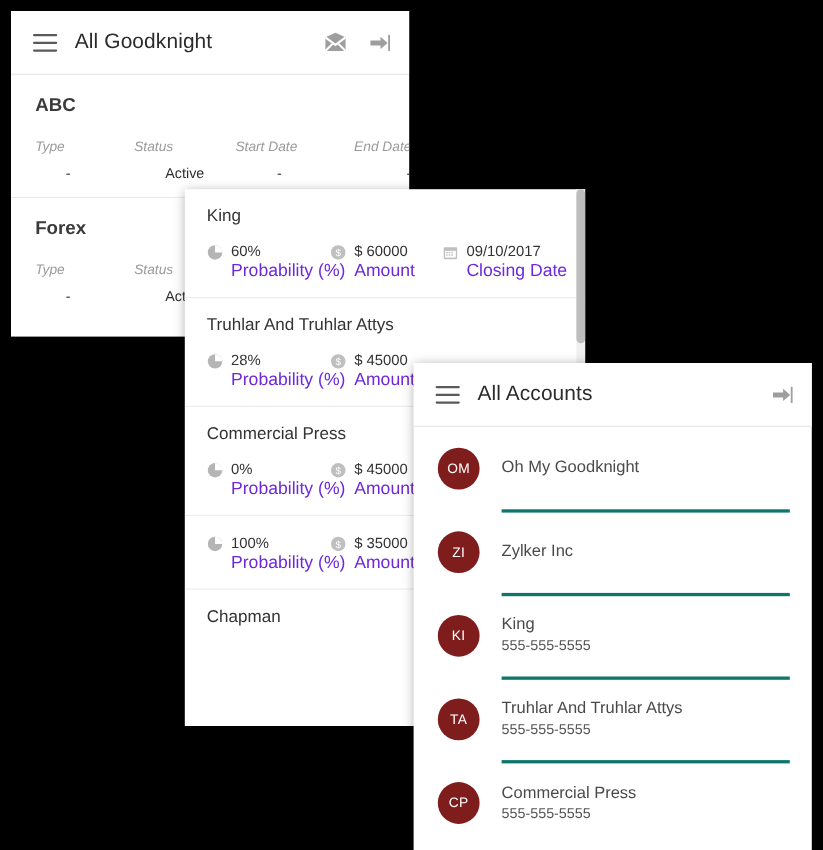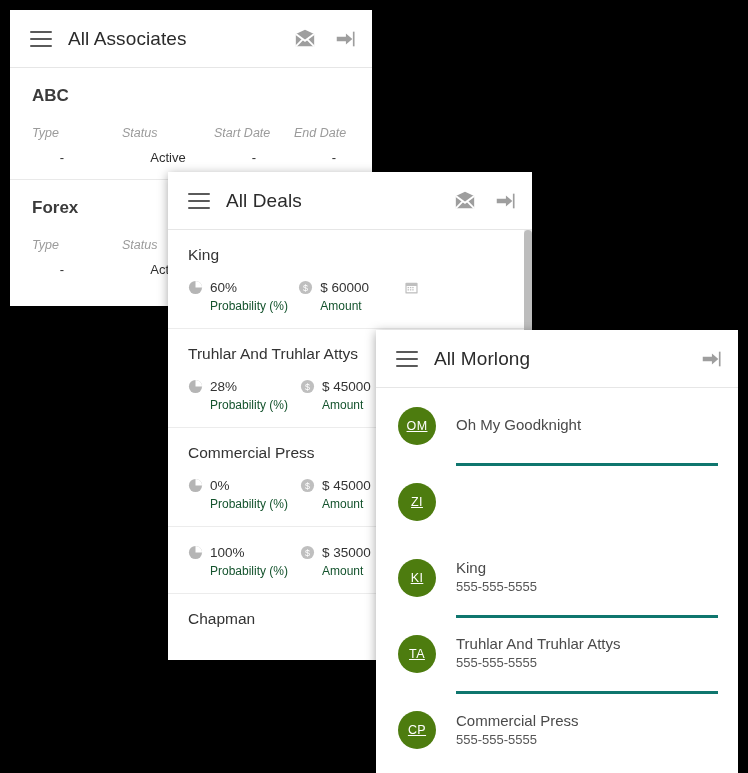--- a/index.html
+++ b/index.html
@@ -99,21 +99,21 @@
     font-size: 13px;
     color: #2e2e2e;
     text-align: center;
     padding: 0;
   }
   .camp-table th.c0, .camp-table td.c0 { width: 90px; text-align: left; }
   .camp-table th.c0 { padding-left: 0; }
   .camp-table td.c0 { text-align: center; padding-right: 30px; }
   .camp-table th.c1, .camp-table td.c1 { width: 92px; }
   .camp-table th.c2, .camp-table td.c2 { width: 80px; }
-  .camp-table th.c3, .camp-table td.c3 { width: 80px; }
+  .camp-table th.c3, .camp-table td.c3 { width: 80px; text-align: right; }
 
   
   .deals-body {
     position: relative;
     height: calc(100% - 58px);
     overflow: hidden;
   }
   .deal-row {
     padding: 16px 20px 14px 20px;
     box-sizing: border-box;
@@ -145,22 +145,22 @@
     height: 15px;
   }
   .metric-icon svg { display: block; }
   .metric-value {
     font-size: 13.5px;
     color: #333333;
     line-height: 16px;
     white-space: nowrap;
   }
   .metric-label {
-    font-size: 12px;
-    color: #14532d;
+    font-size: 16px;
+    color: #6d28d9;
     line-height: 16px;
     margin-top: 1px;
     white-space: nowrap;
   }
   .scrollbar {
     position: absolute;
     right: 0;
     top: 0;
     width: 8px;
     background: #f0f0f0;
@@ -191,28 +191,27 @@
     display: flex;
     align-items: center;
     width: 100%;
     height: 100%;
   }
   .avatar {
     flex: 0 0 auto;
     width: 38px;
     height: 38px;
     border-radius: 50%;
-    background: #4d7c0f;
+    background: #7f1d1d;
     color: #ffffff;
     font-size: 12.5px;
     display: flex;
     align-items: center;
     justify-content: center;
     letter-spacing: 0.4px;
-    text-decoration: underline;
   }
   .account-text {
     margin-left: 20px;
     flex: 1 1 auto;
     align-self: center;
     border-bottom: 3px solid #0f766e;
     height: 100%;
     display: flex;
     flex-direction: column;
     justify-content: center;
@@ -236,21 +235,21 @@
 <body>
 
 <div class="card" id="campaigns-card" style="left:10px; top:10px; width:362px; height:296px;">
 
   <div class="card-header">
     <div class="hamburger">
       <span></span>
         <span></span>
         <span></span>
     </div>
-    <div class="card-title">All Associates</div>
+    <div class="card-title">All Goodknight</div>
     <div class="header-actions">
       <span class="hicon">
         <svg viewBox="0 0 24 24" width="22" height="22">
           <path d="M2 6.5 L12 2 L22 6.5 L22 20 L2 20 Z" fill="#9e9e9e"></path>
           <path d="M2 6.5 L12 14 L22 6.5" fill="none" stroke="#ffffff" stroke-width="2.2"></path>
           <path d="M2 20 L9.5 12.5 M22 20 L14.5 12.5" fill="none" stroke="#ffffff" stroke-width="2"></path>
         </svg>
       </span>
       <span class="hicon">
         <svg viewBox="0 0 24 24" width="22" height="22">
@@ -297,43 +296,20 @@
         <td class="c2"></td>
         <td class="c3"></td>
       </tr>
     </tbody>
       </table>
   </div>
 </div>
 
 <div class="card" id="deals-card" style="left:168px; top:172px; width:364px; height:488px;">
 
-  <div class="card-header">
-    <div class="hamburger">
-      <span></span>
-        <span></span>
-        <span></span>
-    </div>
-    <div class="card-title">All Deals</div>
-    <div class="header-actions">
-      <span class="hicon">
-        <svg viewBox="0 0 24 24" width="22" height="22">
-          <path d="M2 6.5 L12 2 L22 6.5 L22 20 L2 20 Z" fill="#9e9e9e"></path>
-          <path d="M2 6.5 L12 14 L22 6.5" fill="none" stroke="#ffffff" stroke-width="2.2"></path>
-          <path d="M2 20 L9.5 12.5 M22 20 L14.5 12.5" fill="none" stroke="#ffffff" stroke-width="2"></path>
-        </svg>
-      </span>
-      <span class="hicon">
-        <svg viewBox="0 0 24 24" width="22" height="22">
-          <path d="M3 9.5 L13 9.5 L13 6 L20 12 L13 18 L13 14.5 L3 14.5 Z" fill="#9e9e9e"></path>
-          <rect x="20.6" y="4" width="1.8" height="16" fill="#9e9e9e"></rect>
-        </svg>
-      </span>
-    </div>
-  </div>
 
   <div class="deals-body">
 
     <div class="deal-row">
       <div class="deal-name">King</div>
       <div class="deal-metrics">
         <div class="metric m0">
           <span class="metric-icon">
             <svg viewBox="0 0 16 16" width="15" height="15">
               <circle cx="8" cy="8" r="7" fill="#b5b5b5"></circle>
@@ -365,20 +341,24 @@
               <g fill="#bfbfbf">
                 <rect x="3.8" y="7.4" width="1.5" height="1.4"></rect>
                 <rect x="6.3" y="7.4" width="1.5" height="1.4"></rect>
                 <rect x="8.8" y="7.4" width="1.5" height="1.4"></rect>
                 <rect x="3.8" y="9.8" width="1.5" height="1.4"></rect>
                 <rect x="6.3" y="9.8" width="1.5" height="1.4"></rect>
                 <rect x="8.8" y="9.8" width="1.5" height="1.4"></rect>
               </g>
             </svg>
           </span>
+          <span>
+            <span class="metric-value">09/10/2017</span><br>
+            <span class="metric-label">Closing Date</span>
+          </span>
         </div>
       </div>
     </div>
 
     <div class="deal-row">
       <div class="deal-name">Truhlar And Truhlar Attys</div>
       <div class="deal-metrics">
         <div class="metric m0">
           <span class="metric-icon">
             <svg viewBox="0 0 16 16" width="15" height="15">
@@ -476,21 +456,21 @@
 </div>
 
 <div class="card" id="accounts-card" style="left:376px; top:330px; width:362px; height:443px;">
 
   <div class="card-header">
     <div class="hamburger">
       <span></span>
         <span></span>
         <span></span>
     </div>
-    <div class="card-title">All Morlong</div>
+    <div class="card-title">All Accounts</div>
     <div class="header-actions">
       <span class="hicon">
         <svg viewBox="0 0 24 24" width="22" height="22">
           <path d="M3 9.5 L13 9.5 L13 6 L20 12 L13 18 L13 14.5 L3 14.5 Z" fill="#9e9e9e"></path>
           <rect x="20.6" y="4" width="1.8" height="16" fill="#9e9e9e"></rect>
         </svg>
       </span>
     </div>
   </div>
 
@@ -502,20 +482,24 @@
         <div class="account-text">
           <div class="account-name">Oh My Goodknight</div>
 
         </div>
       </div>
     </div>
 
     <div class="account-row">
       <div class="account-inner">
         <div class="avatar">ZI</div>
+        <div class="account-text">
+          <div class="account-name">Zylker Inc</div>
+
+        </div>
       </div>
     </div>
 
     <div class="account-row">
       <div class="account-inner">
         <div class="avatar">KI</div>
         <div class="account-text">
           <div class="account-name">King</div>
           <div class="account-phone">555-555-5555</div>
         </div>

